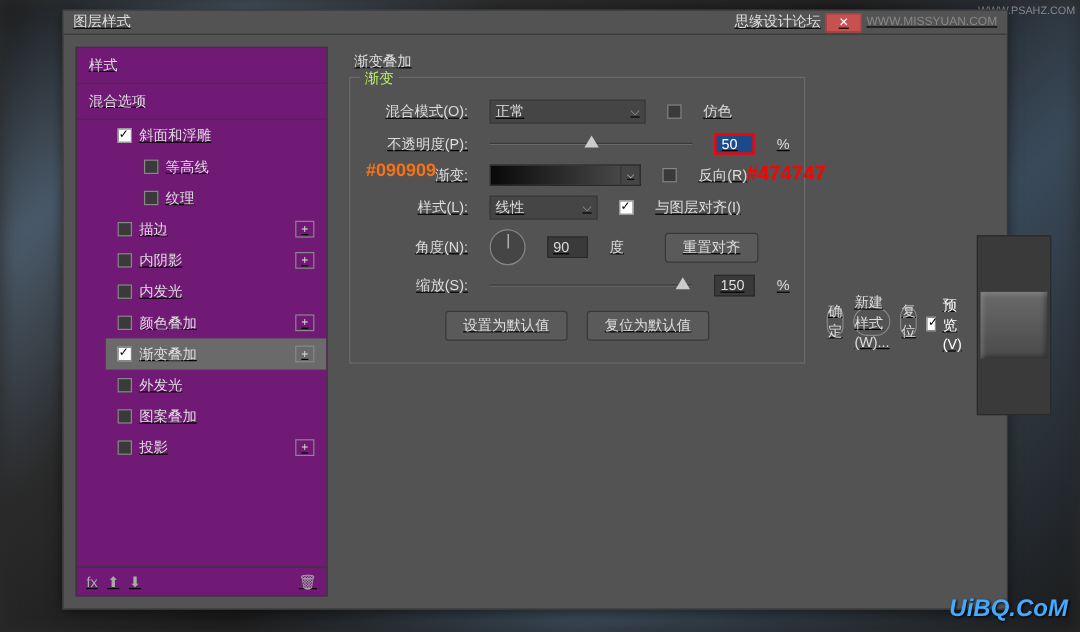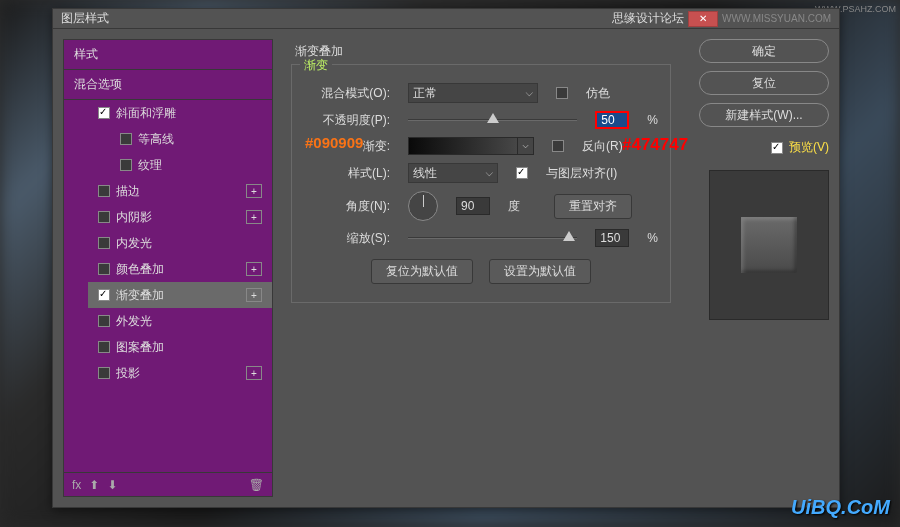--- a/index.html
+++ b/index.html
@@ -1,18 +1,18 @@
 <!DOCTYPE html>
 <html><head>
 <meta charset="utf-8">
 <style>
 * { margin: 0; padding: 0; box-sizing: border-box; font-family: "Microsoft YaHei", sans-serif; font-size: 12px; }
 body { background: #2a2a2a; width: 900px; height: 527px; position: relative; overflow: hidden; }
 .bg-blur { position: absolute; top: 0; left: 0; width: 100%; height: 100%; background: linear-gradient(135deg, #1a1a1a 0%, #4a5a6a 15%, #2a2a2a 30%, #1a1a1a 50%, #3a4a5a 70%, #1a1a1a 100%); filter: blur(8px); }
-.dialog { position: absolute; top: 8px; left: 52px; width: 788px; height: 500px; background: #535353; border: 1px solid #383838; box-shadow: 0 2px 10px rgba(0,0,0,0.5); }
+.dialog { position: absolute; top: 8px; left: 52px; width: 788px; height: 500px; background: #535353; border: 1px solid #383838; box-shadow: 0 2px 10px rgba(0,0,0,0.5); text-decoration: underline; }
 .titlebar { height: 20px; background: #535353; color: #ddd; padding: 2px 8px; display: flex; justify-content: space-between; align-items: center; border-bottom: 1px solid #383838; }
 .titlebar-right { display: flex; align-items: center; gap: 4px; }
 .close-btn { width: 30px; height: 16px; background: #c75050; color: #fff; display: flex; align-items: center; justify-content: center; font-size: 10px; border: 1px solid #a04040; }
 .site-badge { color: #888; font-size: 10px; }
 .body-area { display: flex; padding: 10px; gap: 10px; height: calc(100% - 20px); }
 .left-panel { width: 210px; background: #701a75; border: 1px solid #383838; display: flex; flex-direction: column; }
 .left-header { padding: 6px 10px; color: #ddd; border-bottom: 1px solid #383838; }
 .left-list { flex: 1; overflow: auto; margin-left: 24px; }
 .style-row { display: flex; align-items: center; padding: 4px 10px; color: #ddd; height: 26px; gap: 6px; }
 .style-row.sel { background: #6a6a6a; }
@@ -35,21 +35,21 @@
 .slider-thumb { position: absolute; top: 0; width: 0; height: 0; border-left: 6px solid transparent; border-right: 6px solid transparent; border-bottom: 10px solid #ccc; transform: translateX(-50%); }
 .num-input { width: 34px; height: 18px; background: #3a3a3a; border: 1px solid #2a2a2a; color: #ddd; padding: 0 4px; display: flex; align-items: center; }
 .num-input.hl { border: 2px solid #ff0000; background: #1a4a8a; color: #fff; }
 .grad-swatch { width: 110px; height: 18px; background: linear-gradient(90deg, #090909, #474747); border: 1px solid #2a2a2a; }
 .grad-wrap { display: flex; }
 .grad-dd { width: 16px; height: 18px; border: 1px solid #2a2a2a; border-left: none; display: flex; align-items: center; justify-content: center; font-size: 8px; background: #454545; }
 .angle-dial { width: 30px; height: 30px; border: 1px solid #888; border-radius: 50%; background: #454545; position: relative; }
 .angle-dial::after { content: ""; position: absolute; width: 1px; height: 12px; background: #ccc; top: 3px; left: 50%; }
 .btn { background: #5a5a5a; border: 1px solid #383838; color: #ddd; padding: 3px 14px; border-radius: 10px; }
 .btn-row { display: flex; gap: 16px; justify-content: center; margin-top: 12px; }
-.right-panel { width: 140px; display: flex; flex-direction: column; gap: 8px; align-items: flex-end; }
+.right-panel { width: 140px; display: flex; flex-direction: row; gap: 8px; align-items: center; }
 .rbtn { width: 130px; height: 24px; border: 1px solid #888; border-radius: 12px; background: #535353; color: #ddd; display: flex; align-items: center; justify-content: center; }
 .preview-box { width: 120px; height: 150px; background: #3a3a3a; border: 1px solid #2a2a2a; display: flex; align-items: center; justify-content: center; margin-top: 6px; }
 .preview-inner { width: 60px; height: 60px; background: linear-gradient(180deg, #6a6a6a, #4a4a4a); border: 2px solid #3a3a3a; box-shadow: inset 2px 2px 4px rgba(255,255,255,0.2), inset -2px -2px 4px rgba(0,0,0,0.4); }
 .annot-left { position: absolute; color: #f97316; font-size: 15px; font-weight: bold; top: 134px; left: 305px; z-index: 10; }
 .annot-right { position: absolute; color: #ff0000; font-size: 17px; font-weight: bold; top: 135px; left: 622px; z-index: 10; }
 .watermark { position: absolute; right: 10px; bottom: 8px; color: #4af; font-size: 20px; font-weight: bold; font-style: italic; text-shadow: 1px 1px 2px #000; }
 .wm-top { position: absolute; right: 4px; top: 4px; color: #888; font-size: 9px; }
 </style>
 </head>
 <body>
@@ -186,31 +186,31 @@
           <span class="lbl">缩放(S):</span>
           <div class="slider-track" style="width:120px">
             <div class="slider-line"></div>
               <div class="slider-thumb" style="left:95%"></div>
           </div>
           <span class="num-input">150</span>
           <span>%</span>
         </div>
 
         <div class="btn-row">
+          <button class="btn" style="border-radius:3px">设置为默认值</button>
           <button class="btn" style="border-radius:3px">复位为默认值</button>
-          <button class="btn" style="border-radius:3px">设置为默认值</button>
         </div>
       </div>
     </div>
 
     <div class="right-panel">
       <div class="rbtn">确定</div>
+      <div class="rbtn">新建样式(W)...</div>
       <div class="rbtn">复位</div>
-      <div class="rbtn">新建样式(W)...</div>
-      <div style="display:flex;align-items:center;gap:6px;color:#fde047;margin-top:4px">
+      <div style="display:flex;align-items:center;gap:6px;color:#ffffff;margin-top:4px">
         <span class="chk on"></span>
         <span>预览(V)</span>
       </div>
       <div class="preview-box">
         <div class="preview-inner"></div>
       </div>
     </div>
   </div>
 </div>
 

